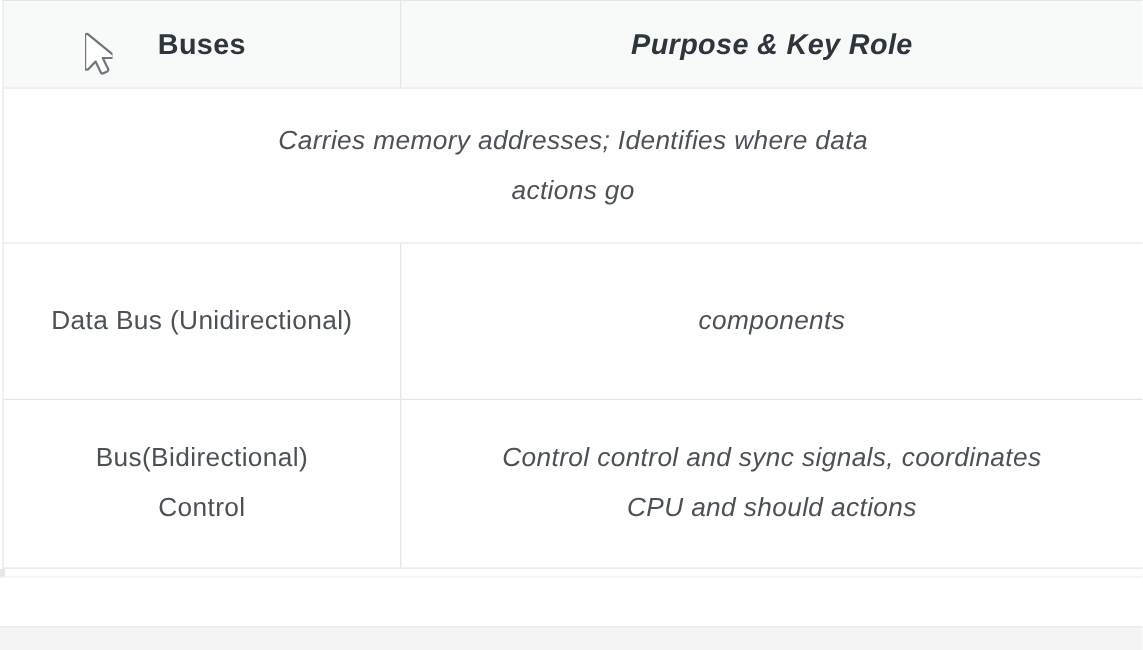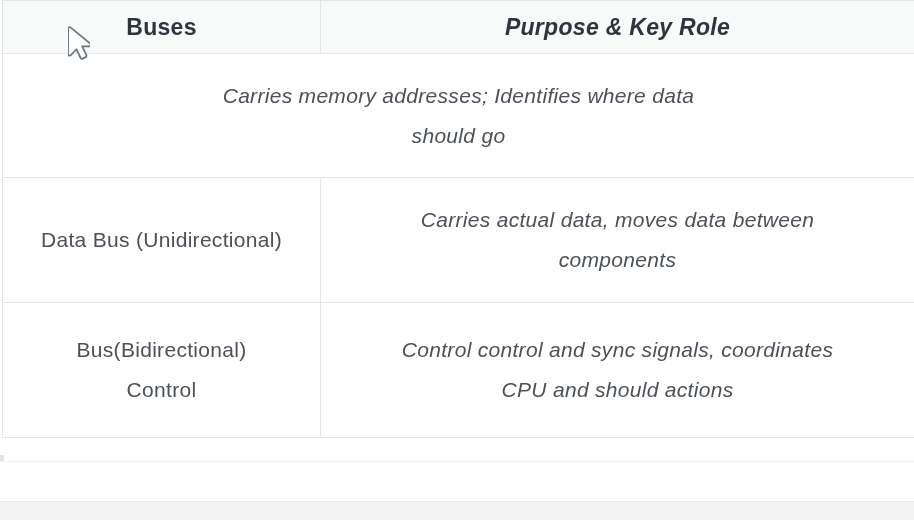--- a/index.html
+++ b/index.html
@@ -21,21 +21,21 @@
     border-left: 1px solid var(--border, #e4e6e8);
     box-sizing: border-box;
   }
   .trow {
     display: flex;
     border-bottom: 1px solid var(--border, #e4e6e8);
     box-sizing: border-box;
     background: var(--row-bg, #ffffff);
   }
   .trow.thead {
-    height: 53px;
+    height: 70px;
     background: var(--header-bg, #f8f9f9);
   }
   .trow.r1 { height: 124px; }
   .trow.r2 { height: 125px; }
   .trow.r3 { height: 135px; }
 
   .cell {
     display: flex;
     flex-direction: column;
     justify-content: center;
@@ -111,30 +111,29 @@
   <div class="bus-table">
 
     <div class="trow thead">
       <div class="cell col-bus">Buses</div>
       <div class="cell col-purpose">Purpose &amp; Key Role</div>
     </div>
 
     <div class="trow body-row r1">
       <div class="cell col-purpose">
         <span class="line">Carries memory addresses; Identifies where data</span>
-        <span class="line">should go</span>
+        <span class="line">actions go</span>
       </div>
     </div>
 
     <div class="trow body-row r2">
       <div class="cell col-bus">
         <span class="line">Data Bus (Unidirectional)</span>
       </div>
       <div class="cell col-purpose">
-        <span class="line">Carries actual data, moves data between</span>
         <span class="line">components</span>
       </div>
     </div>
 
     <div class="trow body-row r3">
       <div class="cell col-bus">
         <span class="line">Bus(Bidirectional)</span>
         <span class="line">Control</span>
       </div>
       <div class="cell col-purpose">

